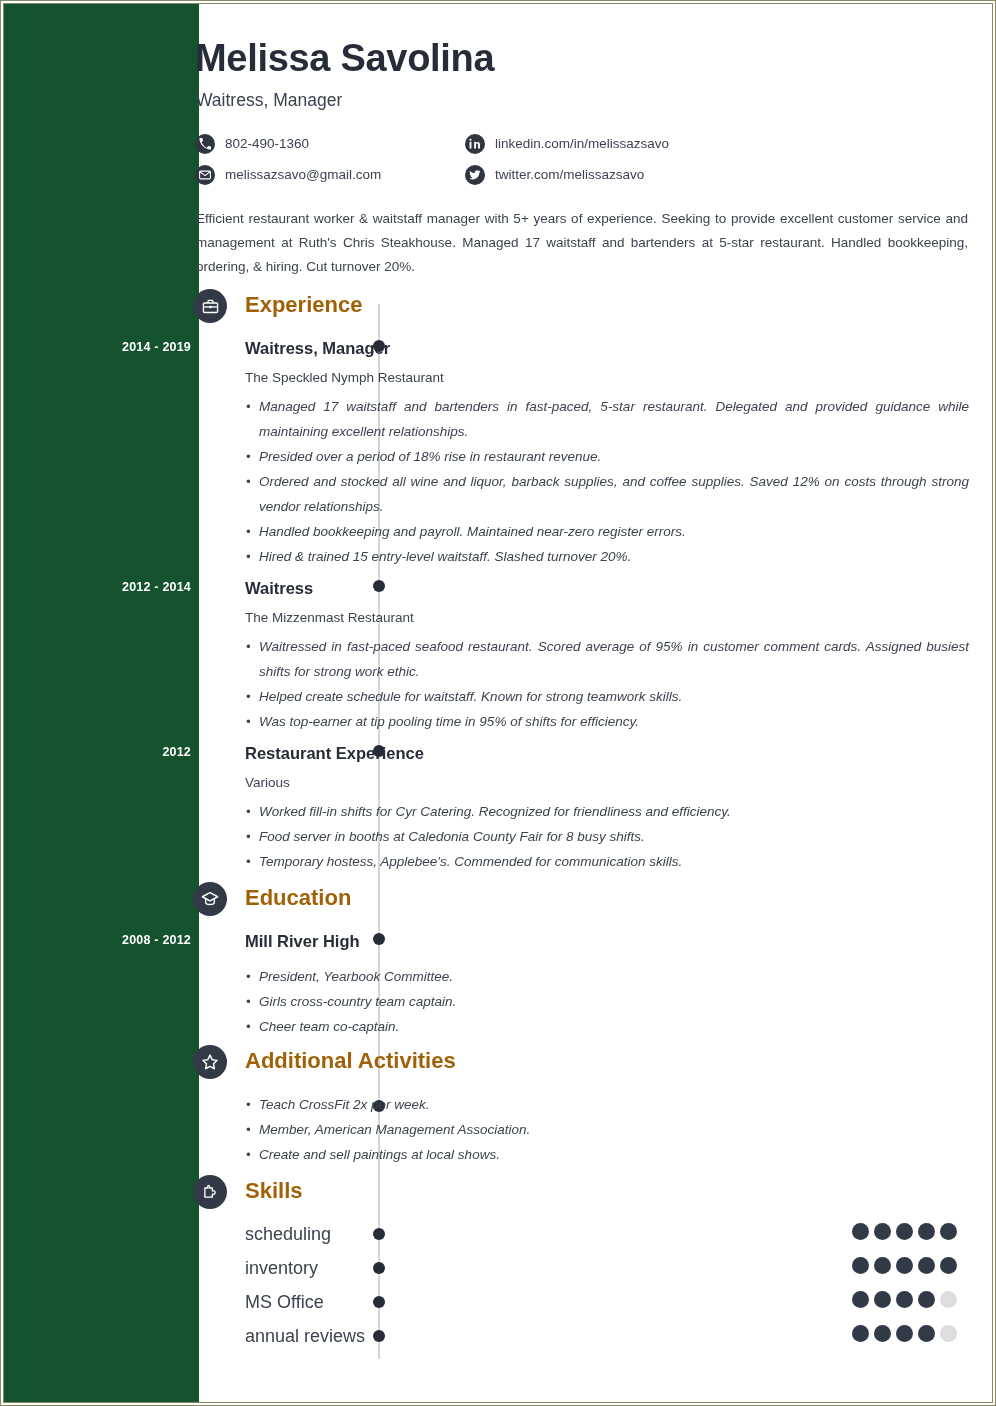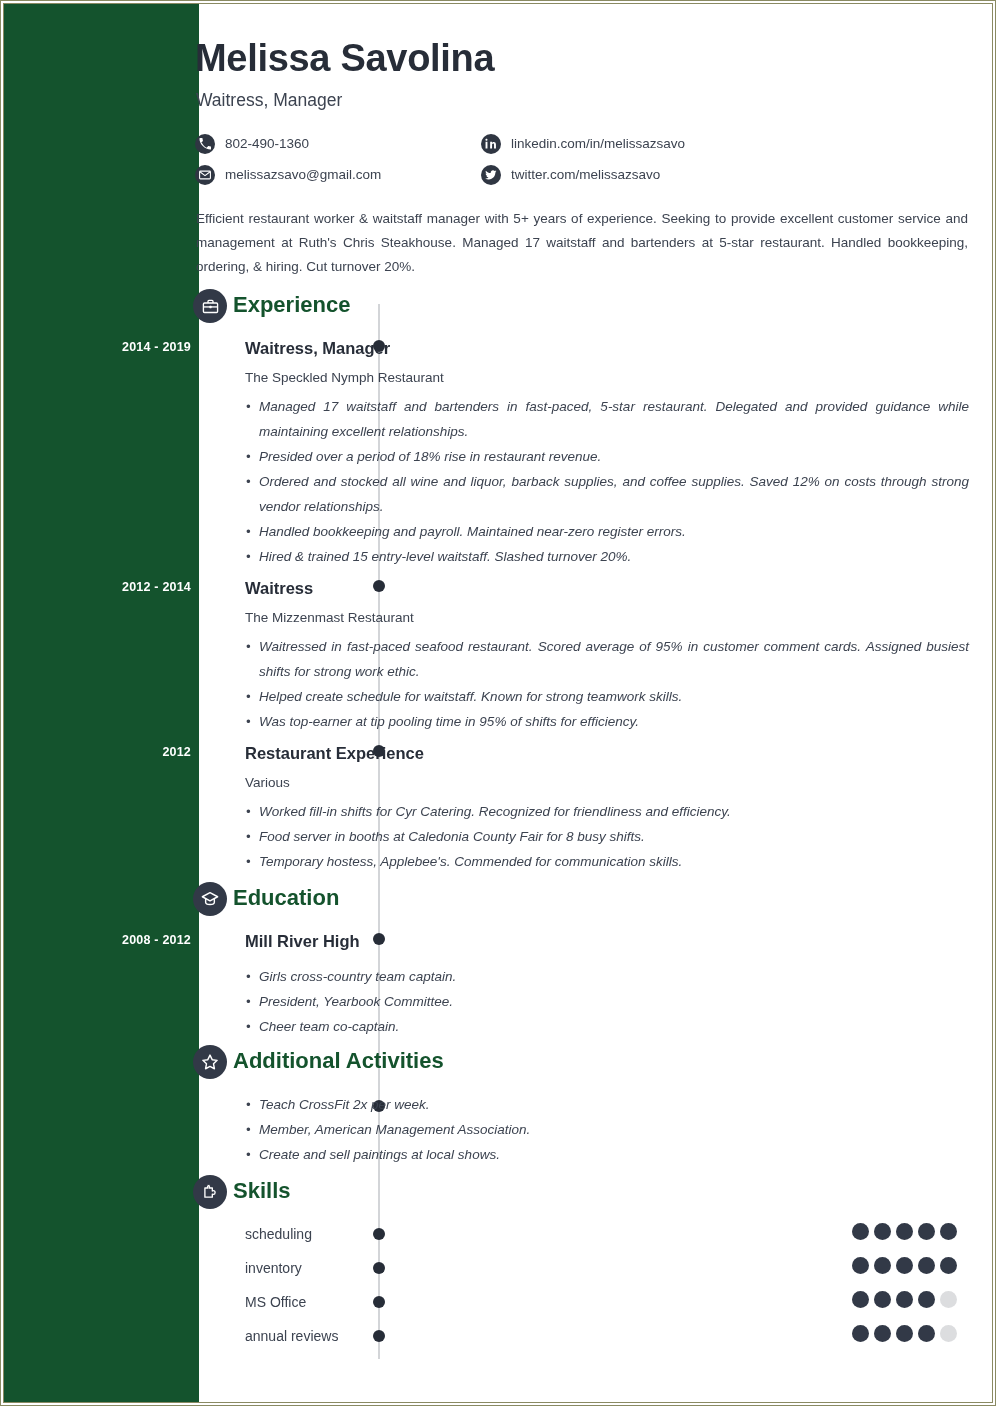--- a/index.html
+++ b/index.html
@@ -78,21 +78,20 @@
   #contact {
     position: absolute;
     left: 24px;
     top: 124px;
     width: 640px;
   }
   .contact-row {
     display: flex;
     height: 31px;
     align-items: center;
-    gap: 16px;
   }
   .contact-cell {
     display: flex;
     align-items: center;
     width: 270px;
   }
   .contact-cell.wide { width: 300px; }
   .cicon {
     width: 20px;
     height: 20px;
@@ -140,25 +139,25 @@
     width: 34px;
     height: 34px;
     border-radius: 50%;
     background: #323947;
     display: flex;
     align-items: center;
     justify-content: center;
   }
   .sec-title {
     position: absolute;
-    left: 40px;
+    left: 52px;
     top: 3px;
     font-size: 22px;
     font-weight: bold;
-    color: #14532d;
+    color: #a16207;
     white-space: nowrap;
   }
   .tl-dot {
     position: absolute;
     left: 202px;
     width: 12px;
     height: 12px;
     border-radius: 50%;
     background: #272d38;
   }
@@ -207,21 +206,21 @@
   .skill-row {
     position: absolute;
     left: 74px;
     width: 724px;
     height: 34px;
   }
   .skill-name {
     position: absolute;
     left: 0;
     top: 0;
-    font-size: 14px;
+    font-size: 18px;
     color: #3c4350;
     line-height: 16px;
   }
   .skill-dots {
     position: absolute;
     right: 12px;
     top: -3px;
     display: flex;
     gap: 5px;
   }
@@ -349,22 +348,22 @@
               <path d="M6.2 11.3v5.1c0 1.6 2.6 3 5.8 3s5.8-1.4 5.8-3v-5.1"></path>
             </svg>
         </span>
         <span class="sec-title">Education</span>
       </div>
 
       <div class="tl-dot" style="top:929px"></div>
       <div class="entry" style="top:927px">
         <p class="entry-title">Mill River High</p>
         <ul class="bullets" style="margin-top:13px">
+          <li class="nojust">President, Yearbook Committee.</li>
           <li class="nojust">Girls cross-country team captain.</li>
-          <li class="nojust">President, Yearbook Committee.</li>
           <li class="nojust">Cheer team co-captain.</li>
         </ul>
       </div>
 
       <div class="sec-head" style="top:1041px">
         <span class="sec-bubble">
           <svg width="18" height="18" viewBox="0 0 24 24" fill="none" stroke="#ffffff" stroke-width="1.9" stroke-linejoin="round">
               <path d="M12 2.8l2.9 6.1 6.6.9-4.8 4.6 1.2 6.6L12 17.9l-5.9 3.1 1.2-6.6-4.8-4.6 6.6-.9L12 2.8z"></path>
             </svg>
         </span>

